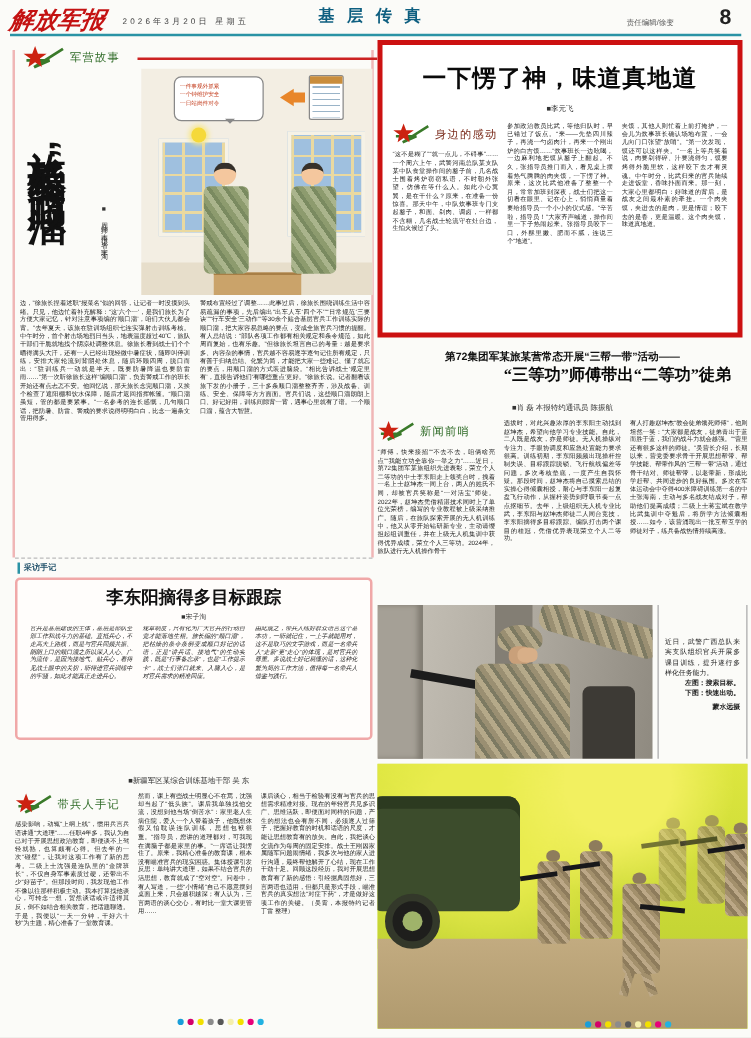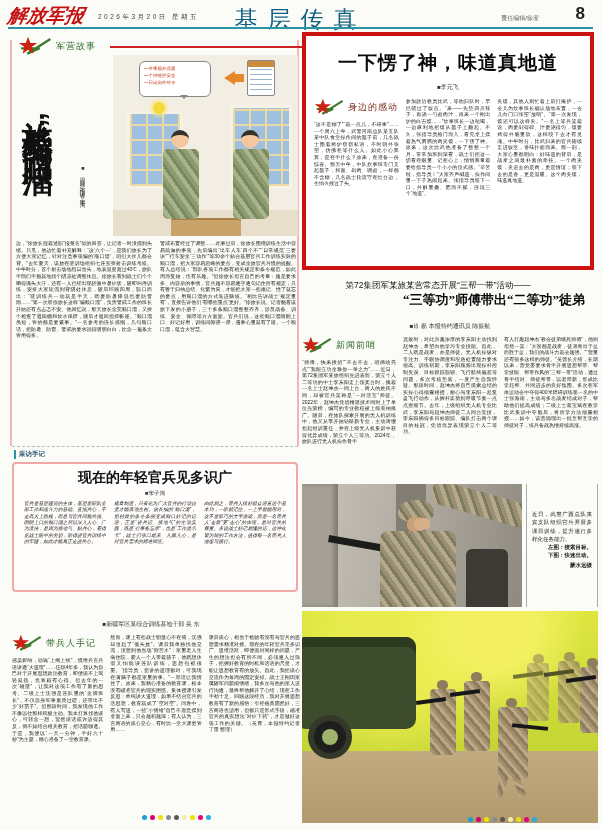--- a/index.html
+++ b/index.html
@@ -3,21 +3,21 @@
 <meta charset="utf-8">
 <style>
   html,body{margin:0;padding:0;background:#e8e8e4;}
   .page{position:relative;width:601px;height:830px;background:#fbfbf8;overflow:hidden;
         font-family:"Liberation Sans",sans-serif;color:#222;}
   .abs{position:absolute;}
   
   .masthead{left:8px;top:3px;font-family:"DejaVu Serif",serif;font-style:italic;font-weight:bold;
             font-size:19px;color:#c41212;transform:skewX(-10deg);}
   .date{left:98px;top:13px;font-size:6.5px;letter-spacing:2.5px;color:#444;}
-  .section-title{left:0;right:0;top:4px;text-align:center;font-size:23px;font-weight:normal;
+  .section-title{left:0;right:0;top:4px;text-align:center;font-size:13px;font-weight:bold;
                  letter-spacing:10px;color:#0e5f80;}
   .editor{right:62px;top:14px;font-size:6px;color:#555;}
   .pagenum{right:16px;top:4px;font-size:17px;font-weight:bold;color:#222;}
   .head-rule{left:8px;right:8px;top:27px;height:2px;background:#2a93a5;}
   
   .badge{display:flex;align-items:center;gap:4px;}
   .badge-label{font-weight:normal;font-size:9px;letter-spacing:1px;}
   .badge svg{flex:0 0 auto;}
   
   .vline{width:2px;top:40px;height:406px;background:#f0b6b6;}
@@ -67,21 +67,21 @@
   .note-cols{display:flex;gap:8px;}
   .note-cols .tiny{font-style:italic;font-size:4.8px;height:76px;}
   
   .red-box{left:302px;top:32px;width:292px;height:238px;border:4px solid #cc1111;background:#fff;
            box-sizing:border-box;padding:6px 8px;}
   .meat-title{text-align:center;font-weight:bold;font-size:19px;letter-spacing:1px;color:#0a0a0a;margin-top:8px;}
   .meat-byline{text-align:center;font-size:6px;color:#333;margin:7px 0 6px;}
   .story-cols{display:flex;gap:7px;}
   .story-cols .tiny{flex:1;height:150px;}
   
-  .kicker{left:290px;top:280px;width:296px;text-align:center;font-size:8.5px;font-weight:normal;color:#111;}
+  .kicker{left:302px;top:280px;width:296px;text-align:center;font-size:8.5px;font-weight:bold;color:#111;}
   .mid-title{left:302px;top:291px;width:296px;text-align:center;font-family:"Liberation Serif",serif;
              font-weight:bold;font-size:13px;color:#090909;margin-left:44px;}
   .mid-byline{left:302px;top:322px;width:296px;text-align:center;font-size:6px;color:#333;}
   .mid-cols{left:302px;top:336px;width:296px;}
   .mid-cols .tiny{height:142px;}
   
   .photo1{left:302px;top:484px;width:220px;height:123px;overflow:hidden;
           background:linear-gradient(100deg,#c9c4ba 0%,#b3aea4 45%,#8f8a80 100%);}
   .p1-pillar{position:absolute;left:0;top:0;width:36px;height:100%;background:#a5a096;box-shadow:inset -4px 0 4px #827d73;}
   .p1-pillar2{position:absolute;left:94px;top:0;width:30px;height:62px;background:#837e74;}
@@ -183,21 +183,21 @@
   <div class="abs vbyline">■周帅帅  本报记者  宋子洵</div>
 
   <div class="abs body-cols" style="left:16px;top:240px;width:280px;">
     <div class="tiny" style="width:136px;height:200px;">边，”徐旅长捏着述职“报菜名”似的回答，让记者一时没摸到头绪。只见，他边忙着补充解释：“这‘六个一’，是我们旅长为了方便大家记忆，针对注意事项编的‘顺口溜’，咱们大伙儿都会背。”去年夏天，该旅在驻训场组织七连实弹射击训练考核。中午时分，首个射击场地烈日当头，地表温度超过40℃，旅队干部们干脆就地找个阴凉处调整休息。徐旅长看到战士们个个晒得满头大汗，还有一人已经出现轻微中暑症状，随即叫停训练，安排大家轮流到背阴处休息，随后环顾四周，脱口而出：“驻训练兵一动就是半天，既要防暑降温也要防雷雨……”第一次听徐旅长这样“编顺口溜”，负责警戒工作的班长开始还有点忐忑不安。他回忆说，那天旅长念完顺口溜，又挨个检查了遮阳棚和饮水保障，随后才返回指挥帐篷。“顺口溜虽短，管的都是要紧事。”一名参考的连长感慨，几句顺口话，把防暑、防雷、警戒的要求说得明明白白，比念一遍条文管用得多。</div>
     <div class="tiny" style="width:136px;height:200px;">警戒布置经过了调整……此事过后，徐旅长围绕训练生活中容易疏漏的事项，先后编出“出车人车‘四个不’”“日常规范‘三要诀’”“行车安全‘三动作’”等30余个贴合基层官兵工作训练实际的顺口溜，把大家容易忽略的要点，变成全旅官兵习惯的提醒。有人总结说：“部队各项工作都有相关规定和条令规范，如此周而复始，也有乐趣。”但徐旅长坦言自己的考量：越是要求多、内容杂的事情，官兵越不容易逐字逐句记住所有规定，只有善于归纳总结、化繁为简，才能把大家一些难记、懂了就忘的要点，用顺口溜的方式装进脑袋。“相比告诉战士‘规定里有’，直接告诉他们‘有哪些重点’更好。”徐旅长说。记者翻看该旅下发的小册子，三十多条顺口溜整整齐齐，涉及战备、训练、安全、保障等方方面面。官兵们说，这些顺口溜朗朗上口、好记好用，训练间隙背一背，遇事心里就有了谱。一个顺口溜，蕴含大智慧。</div>
   </div>
 
   <div class="abs dash-rule"></div>
   <div class="abs note-label">采访手记</div>
   <div class="abs note-box">
-    <div class="note-title">现在的年轻官兵见多识广</div>
+    <div class="note-title">李东阳摘得多目标跟踪</div>
     <div class="note-byline">■宋子洵</div>
     <div class="note-cols">
       <div class="tiny" style="width:86px;">官兵是基层建设的主体，基层是部队全部工作和战斗力的基础。直抵兵心，不走高大上路线，而是与官兵同频共振、朗朗上口的顺口溜之所以深入人心、广为流传，是因为接地气、贴兵心，看得见战士眼中的关切，听得进官兵训练中的牢骚，如此才能真正走进兵心。</div>
       <div class="tiny" style="width:86px;">规章制度，只有化为广大官兵的行动自觉才能落地生根。旅长编的“顺口溜”，把枯燥的条令条例变成顺口好记的话语，正是“讲兵话、接地气”的生动实践，既是“行事备忘录”，也是“工作提示卡”，战士们张口就来、入脑入心，是对官兵需求的精准回应。</div>
       <div class="tiny" style="width:86px;">由此观之，带兵人练好群众语言这个基本功，一听就记住，一上手就能用对，这不是取巧的文字游戏，而是一名带兵人“走新”更“走心”的体现，是对官兵的尊重。多说战士好记易懂的话，这种化繁为简的工作方法，值得每一名带兵人借鉴与践行。</div>
     </div>
   </div>
 
   <div class="abs red-box">
     <div class="meat-title">一下愣了神，味道真地道</div>

